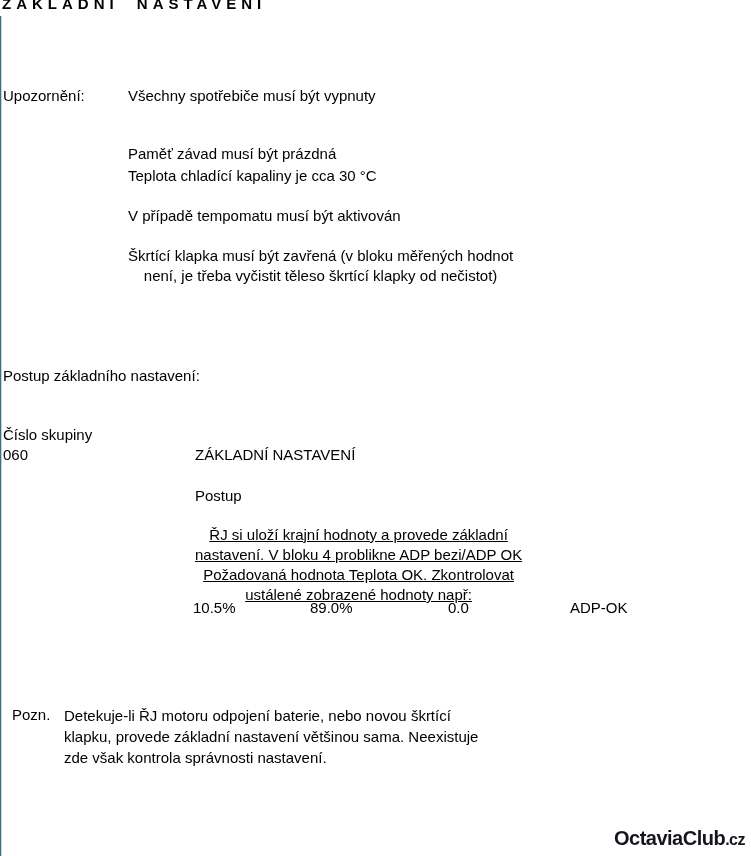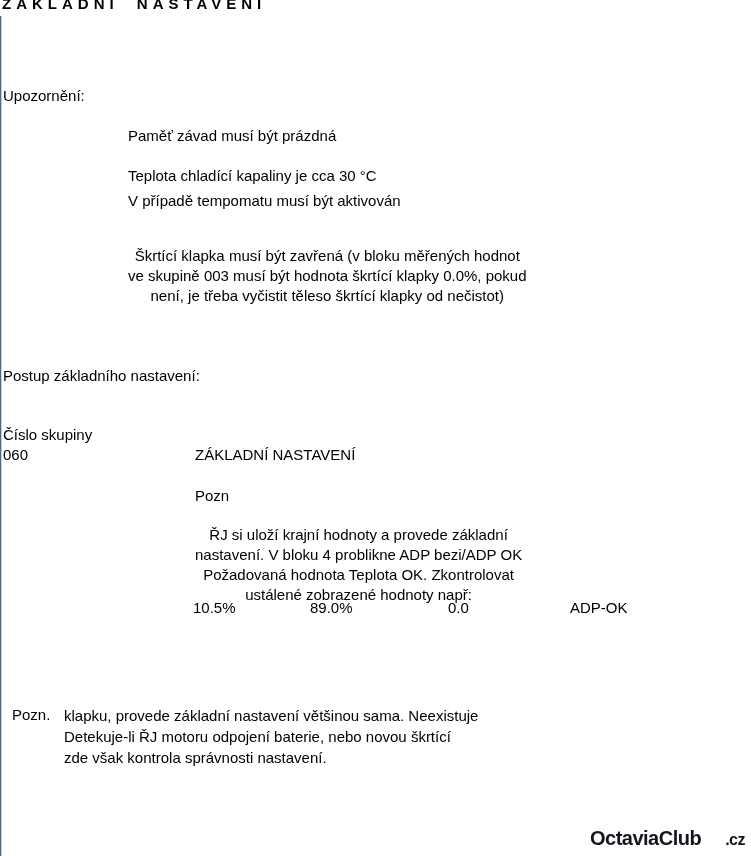--- a/index.html
+++ b/index.html
@@ -37,66 +37,66 @@
   .para div { line-height:20px; white-space:nowrap;text-align:center; }
   .para-wide div { line-height:21px; white-space:nowrap; }
   .val { position:absolute; top:598px; line-height:20px; }
   .logo {
     position:absolute; right:6px; top:827px;
     font-weight:bold; color:#15151e;
     letter-spacing:-0.5px;
     white-space:nowrap;
   }
   .logo .main { font-size:20px; }
-  .logo .tld  { font-size:16px;margin-left:24px; }
+  .logo .tld  { font-size:16px; }
 </style>
 </head>
 <body>
 
 <div class="page">
 
   <div class="left-rule"></div>
 
   <div class="title-clip">
     <span>ZÁKLADNÍ NASTAVENÍ</span>
   </div>
 
   <div class="t" style="left:3px; top:78px;">Upozornění:</div>
-  <div class="t" style="left:128px; top:118px;">Paměť závad musí být prázdná</div>
+  <div class="t" style="left:128px; top:78px;">Všechny spotřebiče musí být vypnuty</div>
+  <div class="t" style="left:128px; top:136px;">Paměť závad musí být prázdná</div>
   <div class="t" style="left:128px; top:158px;">Teplota chladící kapaliny je cca 30 °C</div>
-  <div class="t" style="left:128px; top:183px;">V případě tempomatu musí být aktivován</div>
+  <div class="t" style="left:128px; top:198px;">V případě tempomatu musí být aktivován</div>
 
   <div class="t para" style="left:128px; top:238px;">
     <div>Škrtící klapka musí být zavřená (v bloku měřených hodnot</div>
-    <div>ve skupině 003 musí být hodnota škrtící klapky 0.0%, pokud</div>
     <div>není, je třeba vyčistit těleso škrtící klapky od nečistot)</div>
   </div>
 
   <div class="t" style="left:3px; top:358px;">Postup základního nastavení:</div>
   <div class="t" style="left:3px; top:417px;">Číslo skupiny</div>
   <div class="t" style="left:3px; top:437px;">060</div>
   <div class="t" style="left:195px; top:437px;">ZÁKLADNÍ NASTAVENÍ</div>
-  <div class="t" style="left:195px; top:478px;">Pozn</div>
+  <div class="t" style="left:195px; top:478px;">Postup</div>
 
-  <div class="t para" style="left:195px; top:517px;">
+  <div class="t para" style="left:195px; top:517px;text-decoration:underline;">
     <div>ŘJ si uloží krajní hodnoty a provede základní</div>
     <div>nastavení. V bloku 4 problikne ADP bezi/ADP OK</div>
     <div>Požadovaná hodnota Teplota OK. Zkontrolovat</div>
     <div>ustálené zobrazené hodnoty např:</div>
   </div>
 
   <span class="val" style="left:193px;">10.5%</span>
   <span class="val" style="left:310px;">89.0%</span>
   <span class="val" style="left:448px;">0.0</span>
   <span class="val" style="left:570px;">ADP-OK</span>
 
   <div class="t" style="left:12px; top:697px;">Pozn.</div>
   <div class="t para-wide" style="left:64px; top:697px;">
+    <div>Detekuje-li ŘJ motoru odpojení baterie, nebo novou škrtící</div>
     <div>klapku, provede základní nastavení většinou sama. Neexistuje</div>
-    <div>Detekuje-li ŘJ motoru odpojení baterie, nebo novou škrtící</div>
     <div>zde však kontrola správnosti nastavení.</div>
   </div>
 
   <div class="logo">
     <span class="main">OctaviaClub</span><span class="tld">.cz</span>
   </div>
 
 </div>
 
 </body></html>

